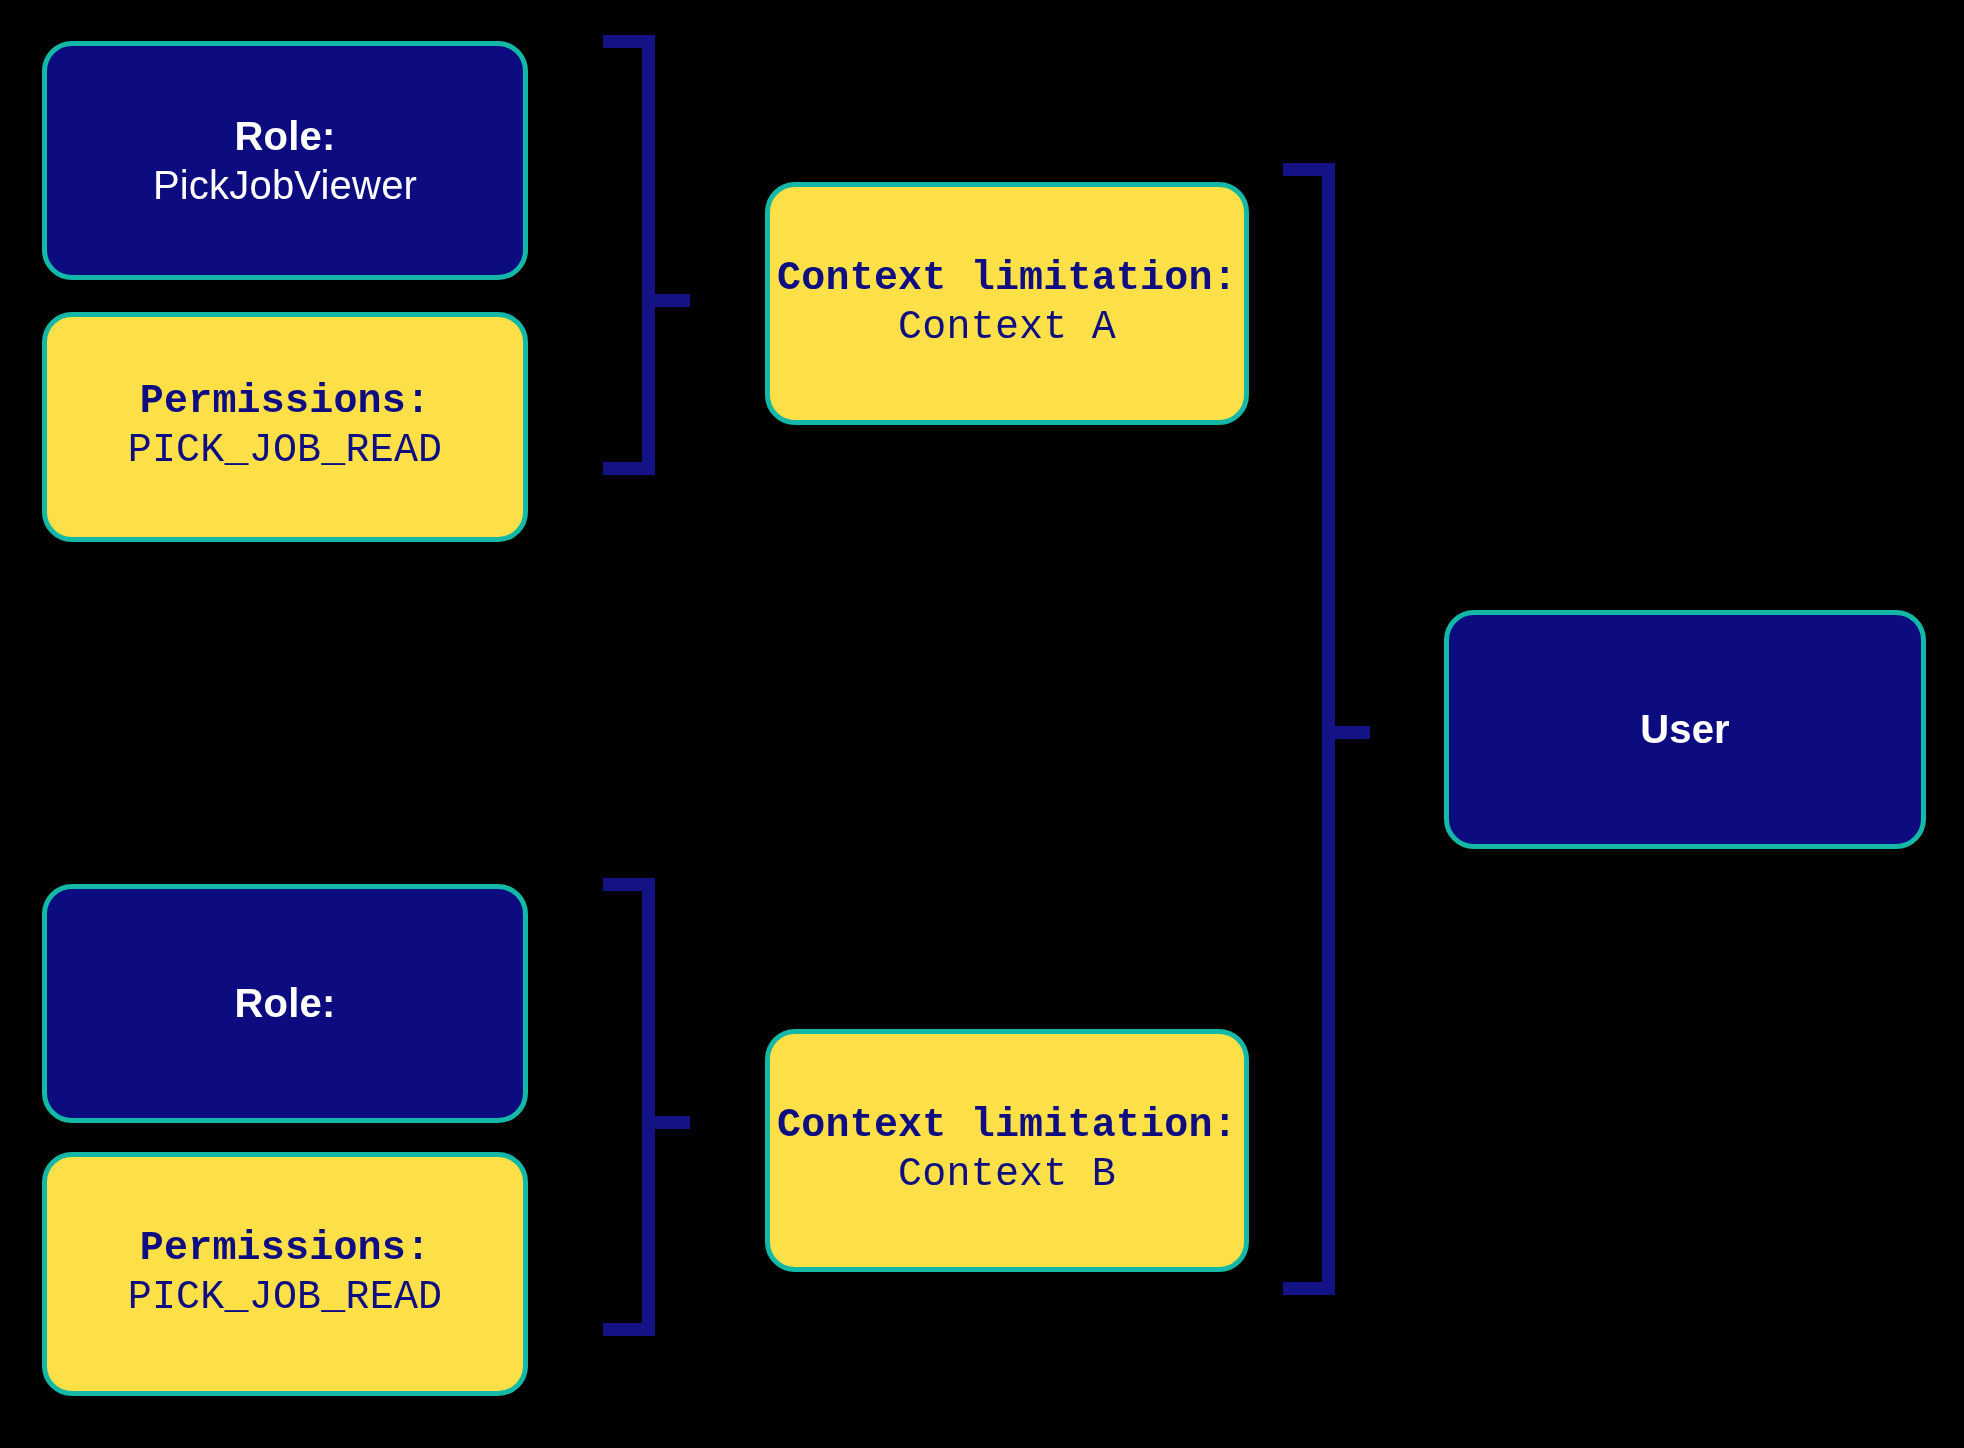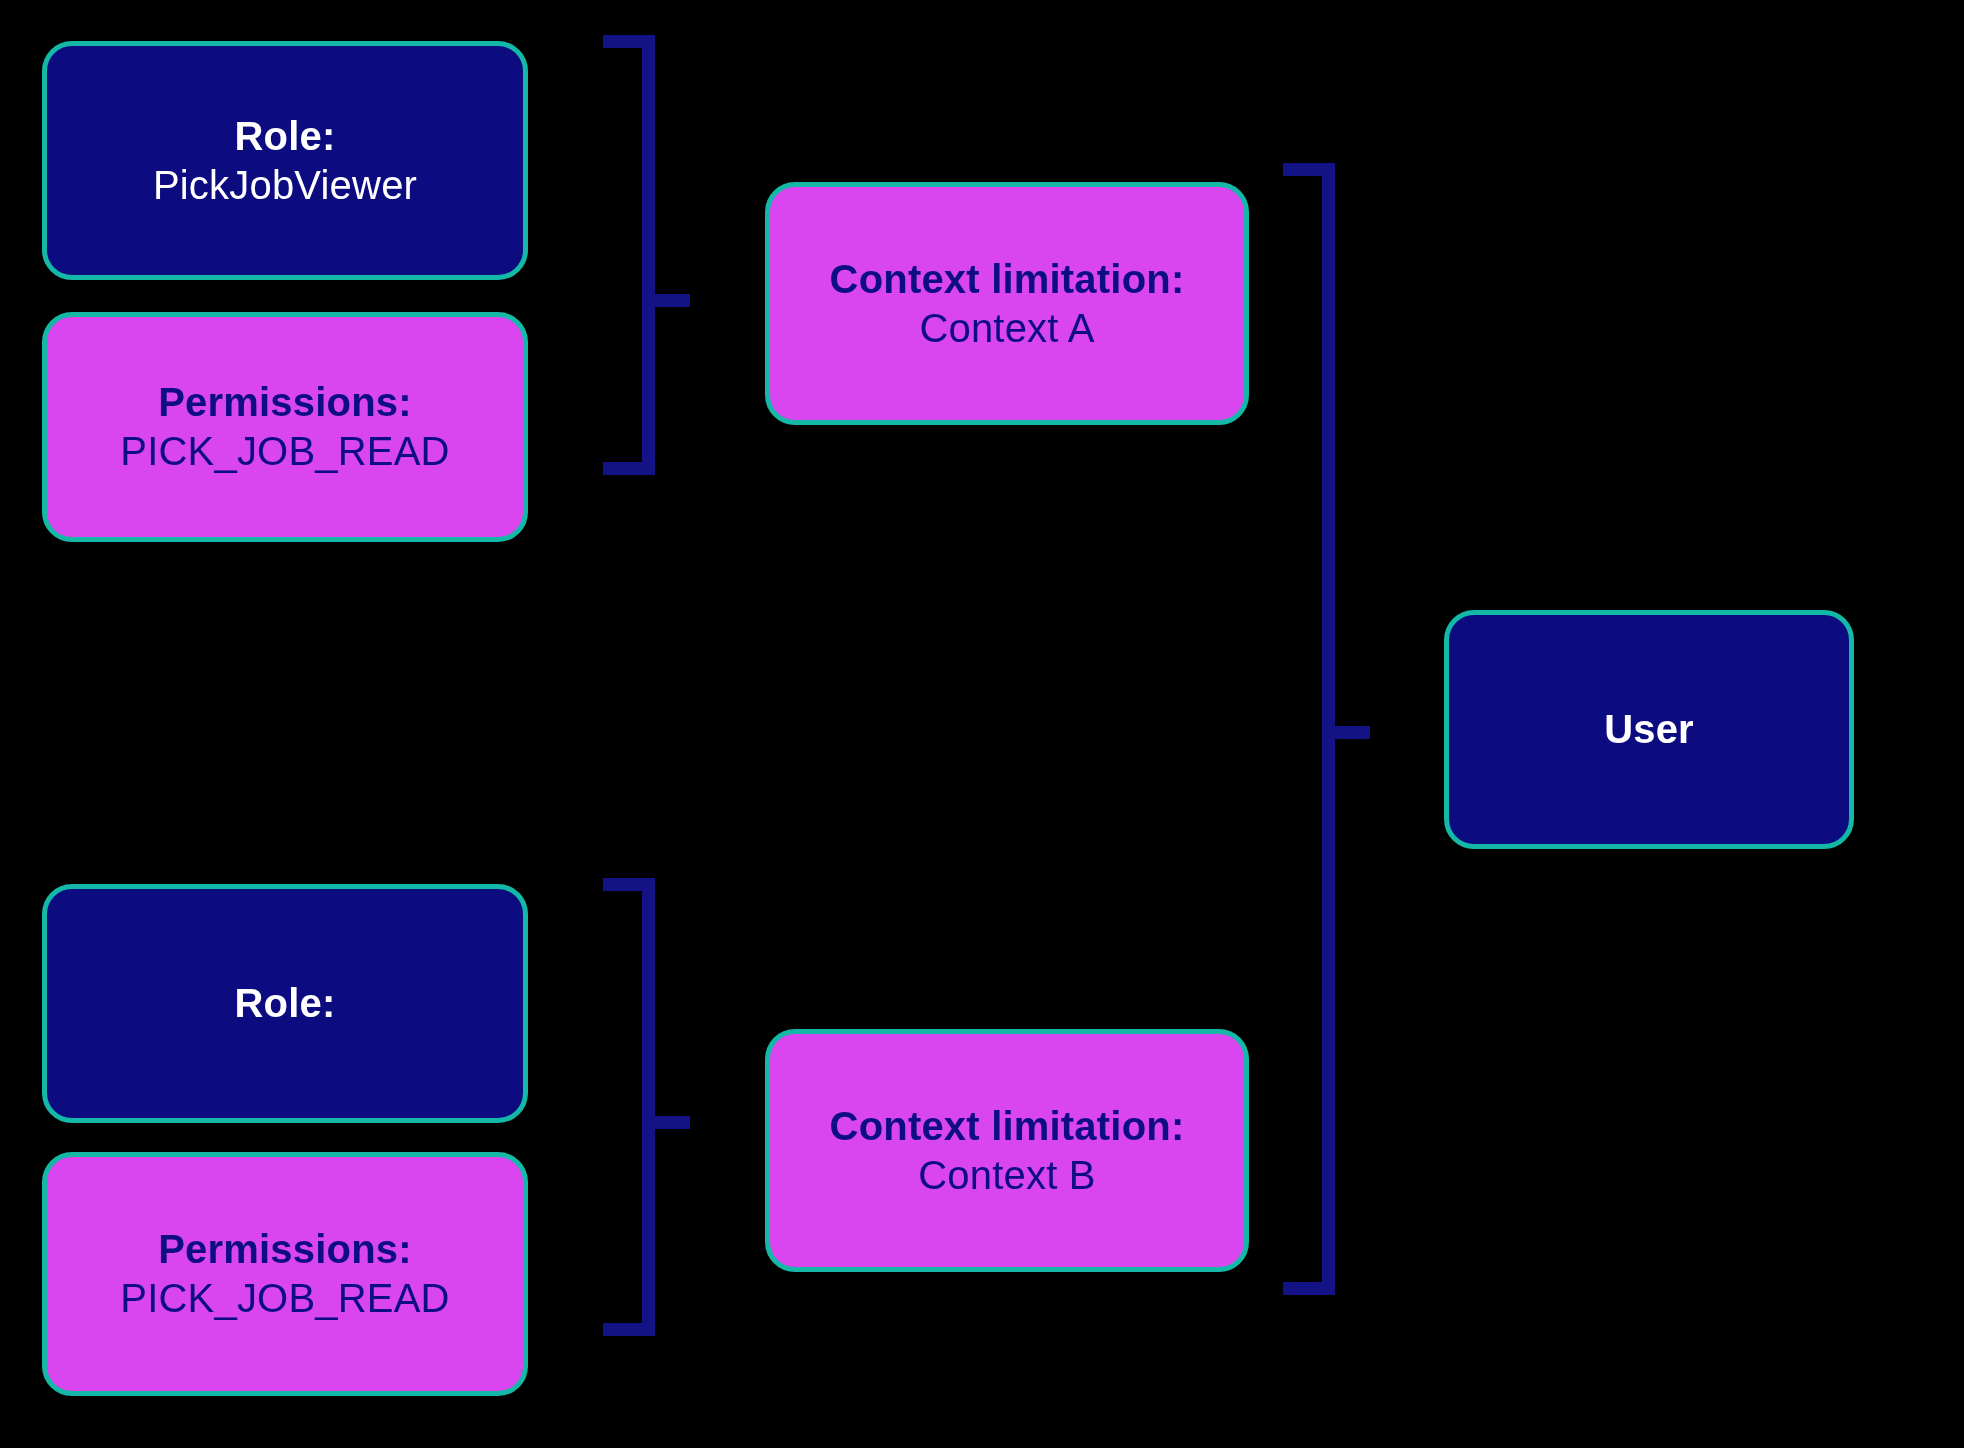--- a/index.html
+++ b/index.html
@@ -27,22 +27,23 @@
     align-items: center;
     justify-content: center;
     text-align: center;
     line-height: 1.22;
   }
   .node.filled {
     background: #0C0C80;
     color: #FFFFFF;
   }
   .node.outline {
-    background: #d946ef;
+    background: #fde047;
     color: #0E0E82;
+    font-family: Liberation Mono, monospace;
   }
   .node .title {
     font-weight: bold;
     font-size: 40px;
     letter-spacing: 0.2px;
   }
   .node .sub {
     font-weight: normal;
     font-size: 40px;
     letter-spacing: 0.2px;
@@ -51,21 +52,21 @@
     font-size: 40px;
   }
 
   
   #node-role-viewer      { left: 42px;   top: 41px;   width: 486px; height: 239px; }
   #node-perms-viewer     { left: 42px;   top: 312px;  width: 486px; height: 230px; }
   #node-context-a        { left: 765px;  top: 182px;  width: 484px; height: 243px; }
   #node-role-editor      { left: 42px;   top: 884px;  width: 486px; height: 239px; }
   #node-perms-editor     { left: 42px;   top: 1152px; width: 486px; height: 244px; }
   #node-context-b        { left: 765px;  top: 1029px; width: 484px; height: 243px; }
-  #node-user             { left: 1444px; top: 610px;  width: 410px; height: 239px; }
+  #node-user             { left: 1444px; top: 610px;  width: 482px; height: 239px; }
 
   
   .conn {
     position: absolute;
     background: #131386;
   }
   .conn.v { width: 13px; }
   .conn.h { height: 13px; }
 </style>
 </head>

